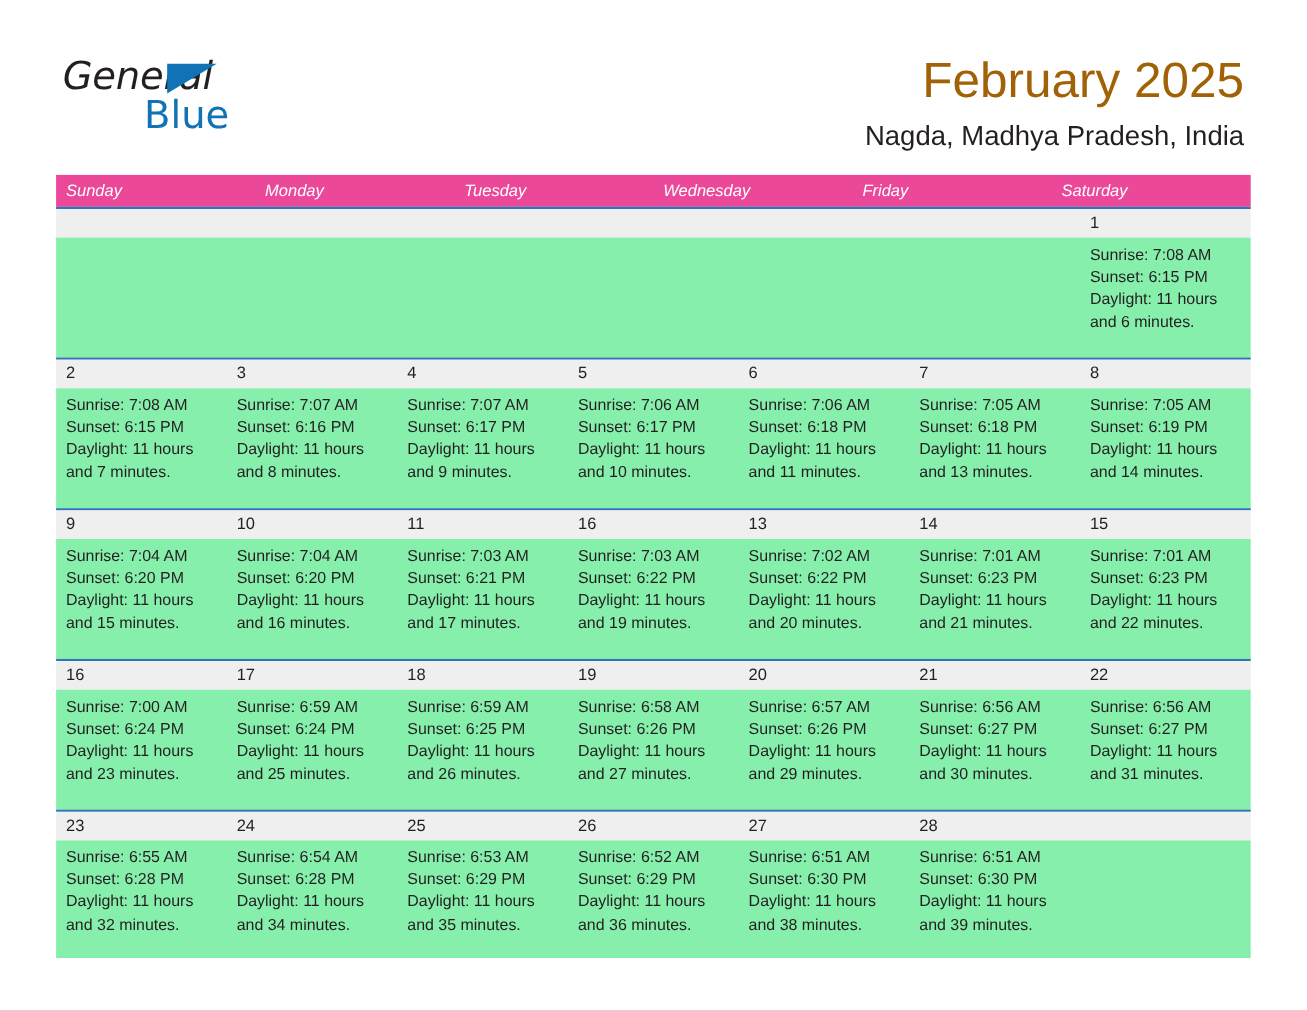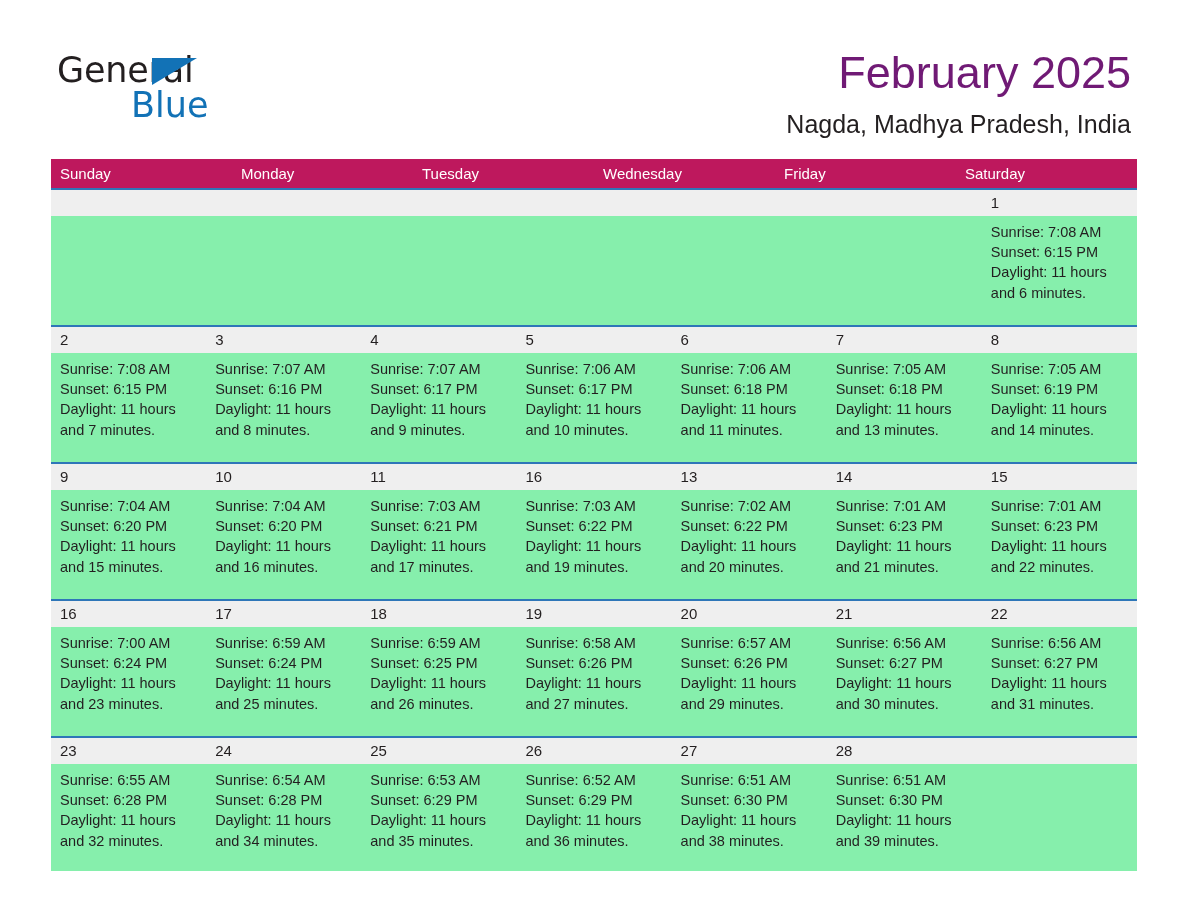--- a/index.html
+++ b/index.html
@@ -36,20 +36,21 @@
   }
   .logo-general {
     position: absolute;
     left: 0;
     top: 0;
     font-size: 35px;
     letter-spacing: -0.2px;
     color: #231f20;
     font-family: "DejaVu Sans", sans-serif;
     line-height: 40px;
+    font-style: italic;
   }
   .logo-triangle {
     position: absolute;
     left: 95px;
     top: 8px;
     width: 0;
     height: 0;
     border-left: 45px solid #1272b6;
     border-bottom: 27px solid transparent;
   }
@@ -65,42 +66,43 @@
   .title-block {
     position: absolute;
     right: 57px;
     top: 46px;
     text-align: right;
   }
   .month-title {
     font-size: 45px;
     font-weight: normal;
     line-height: 54px;
-    color: #701a75;
+    color: #a16207;
     white-space: nowrap;
   }
   .location {
     margin-top: 9px;
     font-size: 25px;
     line-height: 30px;
     color: #231f20;
     white-space: nowrap;
   }
 
   
   .calendar {
     position: absolute;
     left: 51px;
     top: 159px;
     width: 1086px;
   }
   .dow-row {
     display: flex;
-    background: #be185d;
+    background: #ec4899;
     height: 29px;
+    font-style: italic;
   }
   .dow {
     flex: 1 1 0;
     color: #ffffff;
     font-size: 15px;
     line-height: 29px;
     padding-left: 9px;
     box-sizing: border-box;
     white-space: nowrap;
   }

